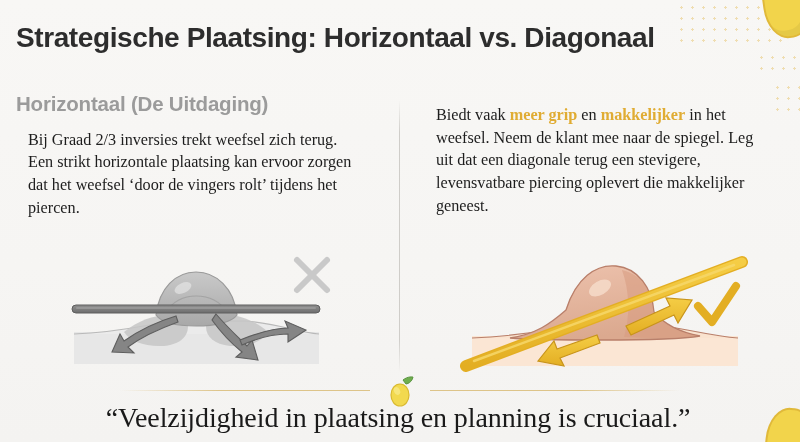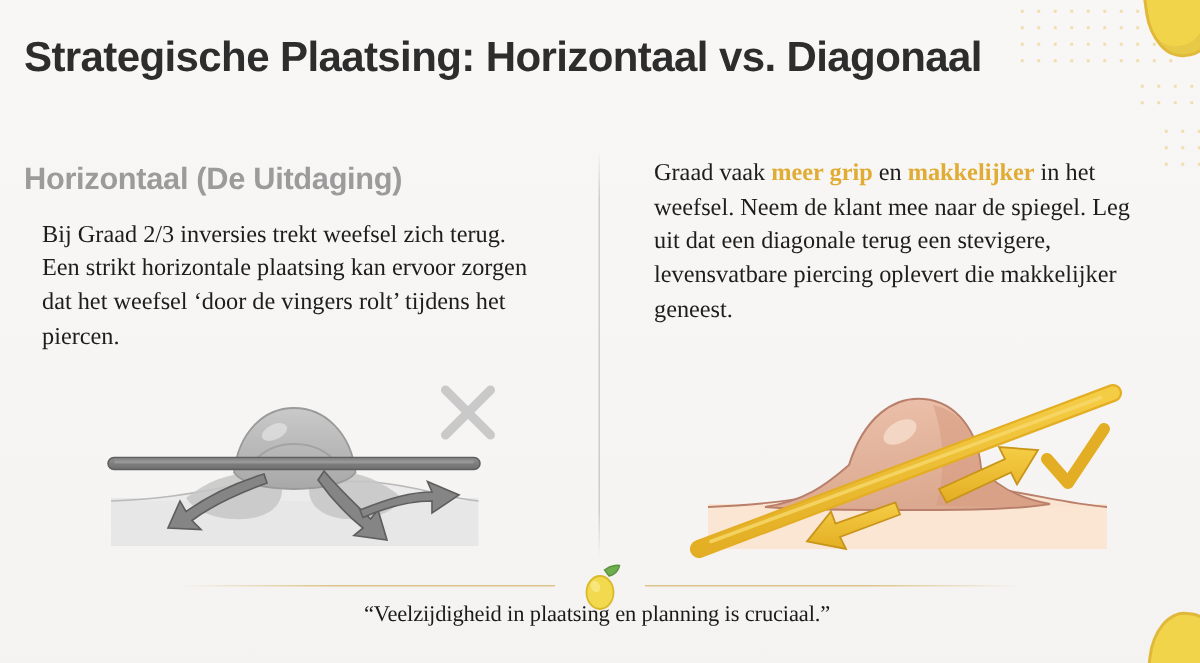--- a/index.html
+++ b/index.html
@@ -58,21 +58,21 @@
     background:linear-gradient(180deg,rgba(200,198,194,0) 0%,#cfcdc9 12%,#cfcdc9 88%,rgba(200,198,194,0) 100%);
   }
   .col{position:absolute;top:92px;}
   .col.left{left:16px;width:360px;}
   .col.right{left:424px;width:358px;}
 
   .col-head{
     font-size:20.5px;font-weight:bold;letter-spacing:-.2px;
     margin:0 0 8px 0;line-height:1.2;
   }
-  .col.left .col-head{color:#9b9b9b;margin-top:16px;}
+  .col.left .col-head{color:#9b9b9b;}
   .col.right .col-head{color:#e0ac33;}
 
   .col-body{
     font-family:"Liberation Serif", serif;
     font-size:16.2px;line-height:1.40;color:#1d1d1d;
     margin:12px;
   }
   .hl{color:#e0ac33;font-weight:bold;}
 
   
@@ -91,21 +91,21 @@
   .rule.l{left:120px;width:250px;}
   .rule.r{right:120px;width:250px;
     background:linear-gradient(270deg,rgba(224,172,51,0) 0%,#ddc489 40%,#ddc489 100%);}
   .lemon-icon{
     position:absolute;left:386px;top:2px;width:28px;height:34px;
   }
   .quote{
     position:absolute;left:0;right:4px;top:30px;
     text-align:center;
     font-family:"Liberation Serif", serif;
-    font-size:15px;color:#1a1a1a;letter-spacing:-.1px;
+    font-size:28px;color:#1a1a1a;letter-spacing:-.1px;
   }
 </style>
 </head>
 <body>
 
 <div class="slide">
 
   <div class="dots d1"></div>
   <div class="dots d2"></div>
   <div class="dots d3"></div>
@@ -165,21 +165,21 @@
       </g>
 
       <g stroke="#c9c9c9" stroke-width="6" stroke-linecap="round">
         <line x1="281" y1="8" x2="311" y2="38"></line>
         <line x1="311" y1="8" x2="281" y2="38"></line>
       </g>
     </svg>
   </div>
 
   <div class="col right">
-    <p class="col-body"><span>Graad vaak </span><span class="hl">meer grip</span><span> en </span><span class="hl">makkelijker</span><span> in het weefsel. Neem de klant mee naar de spiegel. Leg uit dat een diagonale terug een stevigere, levensvatbare piercing oplevert die makkelijker geneest.</span></p>
+    <p class="col-body"><span>Biedt vaak </span><span class="hl">meer grip</span><span> en </span><span class="hl">makkelijker</span><span> in het weefsel. Neem de klant mee naar de spiegel. Leg uit dat een diagonale terug een stevigere, levensvatbare piercing oplevert die makkelijker geneest.</span></p>
   </div>
 
   <div class="illo right">
     <svg viewBox="0 0 358 124" width="358" height="124">
       <defs>
         <linearGradient id="gSkin" x1="0" y1="0" x2="0.3" y2="1">
           <stop offset="0" stop-color="#edc2ad"></stop>
           <stop offset="1" stop-color="#dba98f"></stop>
         </linearGradient>
         <linearGradient id="gGold" x1="0" y1="0" x2="0" y2="1">

